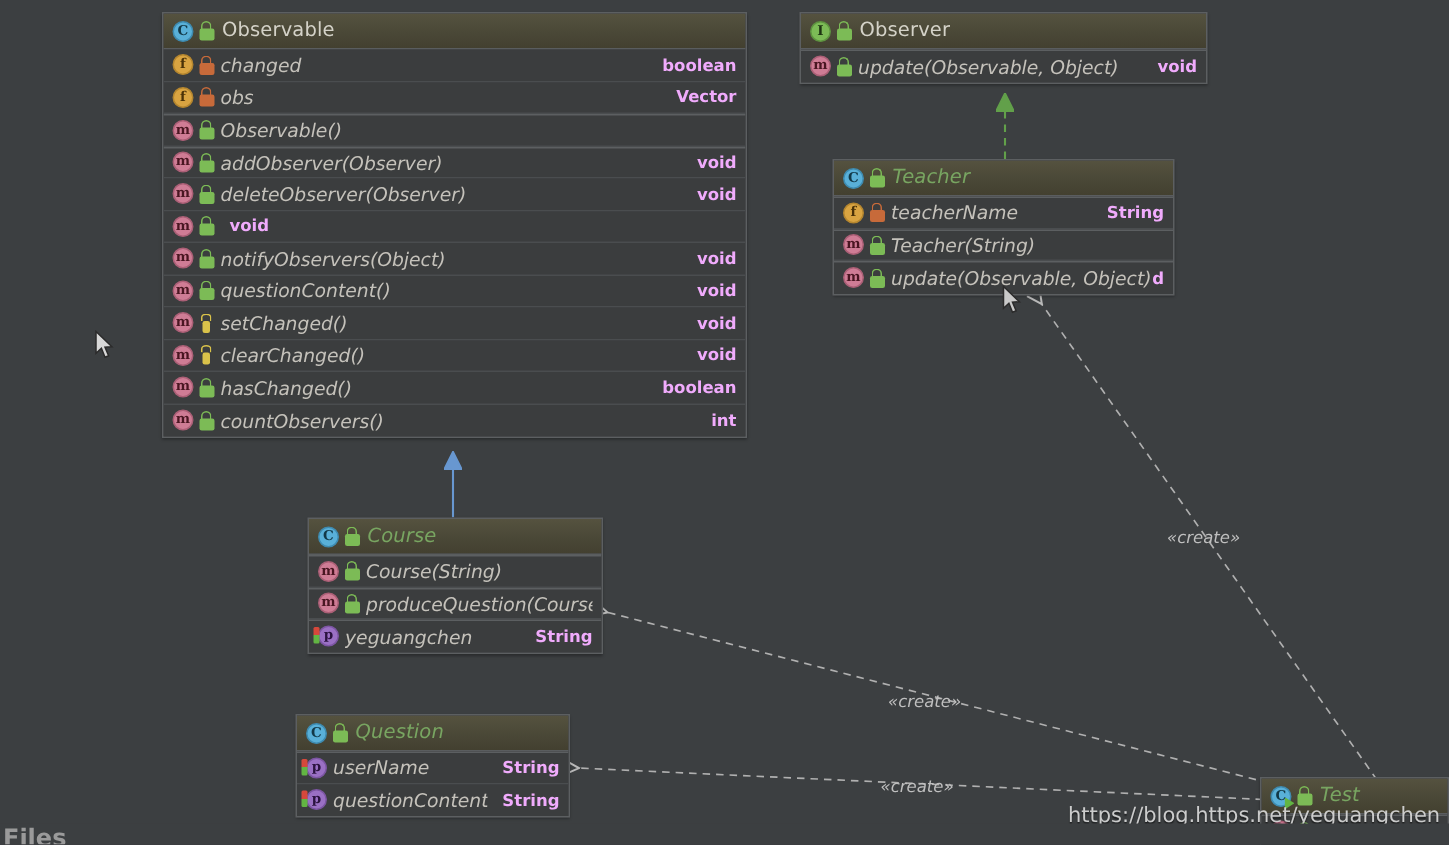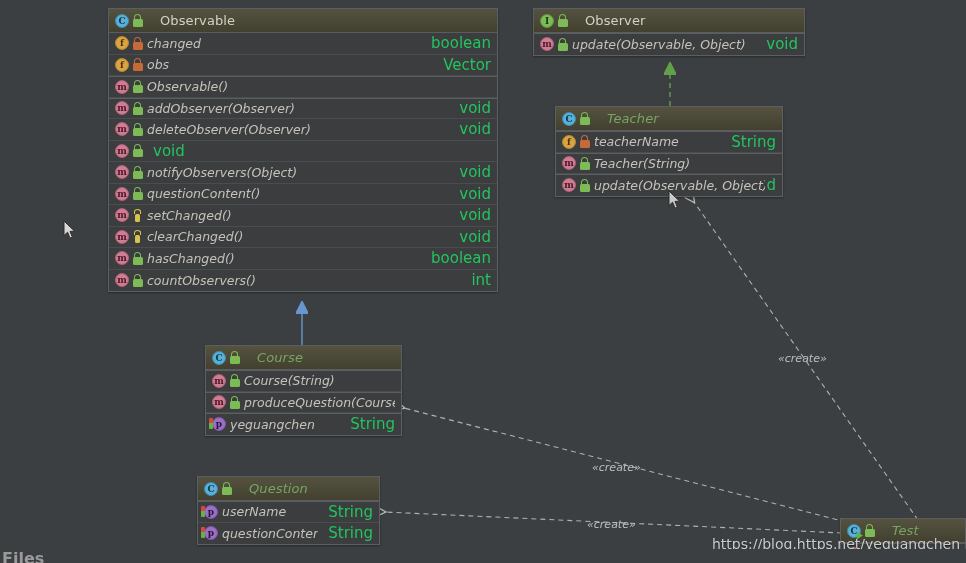--- a/index.html
+++ b/index.html
@@ -33,21 +33,21 @@
     display: flex; align-items: center;
     height: 24px;
     padding: 0 6px;
     background: linear-gradient(to bottom, #55523f 0%, #4a4837 55%, #434030 100%);
     border-bottom: 1px solid #5a5d5f;
     white-space: nowrap;
   }
   .uml-header .node-title {
     font-size: 13px;
     color: #d4d2c8;
-    margin-left: 17px;
+    margin-left: 5px;
     letter-spacing: .1px;
   }
   .uml-header .node-title.green { color: #78a561; font-style: italic; }
   .uml-row {
     display: flex; align-items: center;
     height: 21.5px;
     padding: 0 6px;
     background: #3b3d3e;
     border-bottom: 1px solid #4a4d4f;
     white-space: nowrap;
@@ -57,24 +57,25 @@
   .uml-row.sep-above { border-top: 1px solid #5c5f61; }
   .row-name {
     font-size: 12.5px;
     color: #c5c2bb;
     margin-left: 4px;
     flex: 1 1 auto;
     overflow: hidden;
     font-style: italic;
   }
   .row-type {
-    font-size: 15px;
-    color: #22c55e;
+    font-size: 11px;
+    color: #f0abfc;
     margin-left: 10px;
     flex: 0 0 auto;
+    font-weight: bold;
   }
   .row-type.tight { margin-left: 1px; }
 
   
   .ico {
     flex: 0 0 auto;
     display: inline-flex; align-items: center; justify-content: center;
     position: relative;
   }
   .ico-badge {

